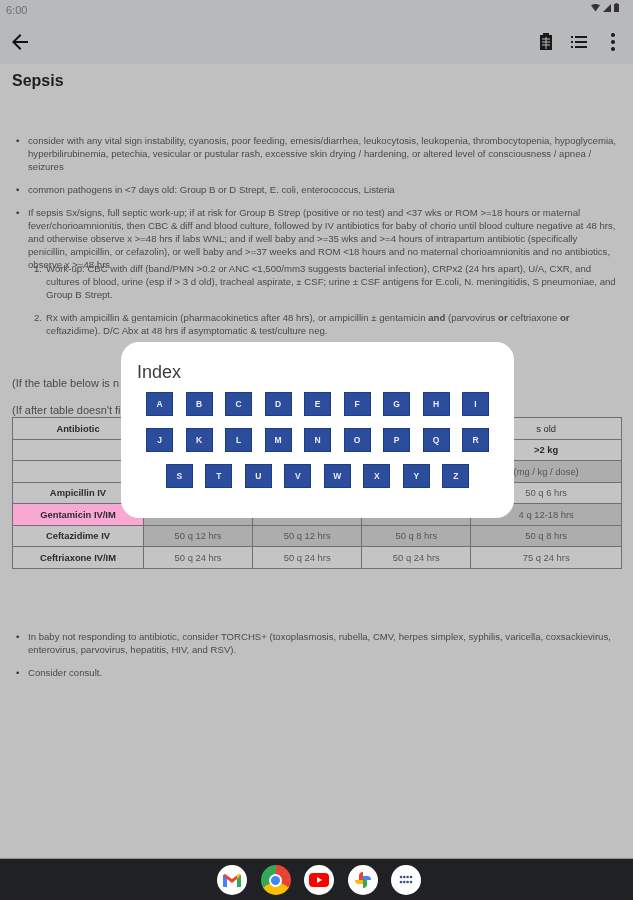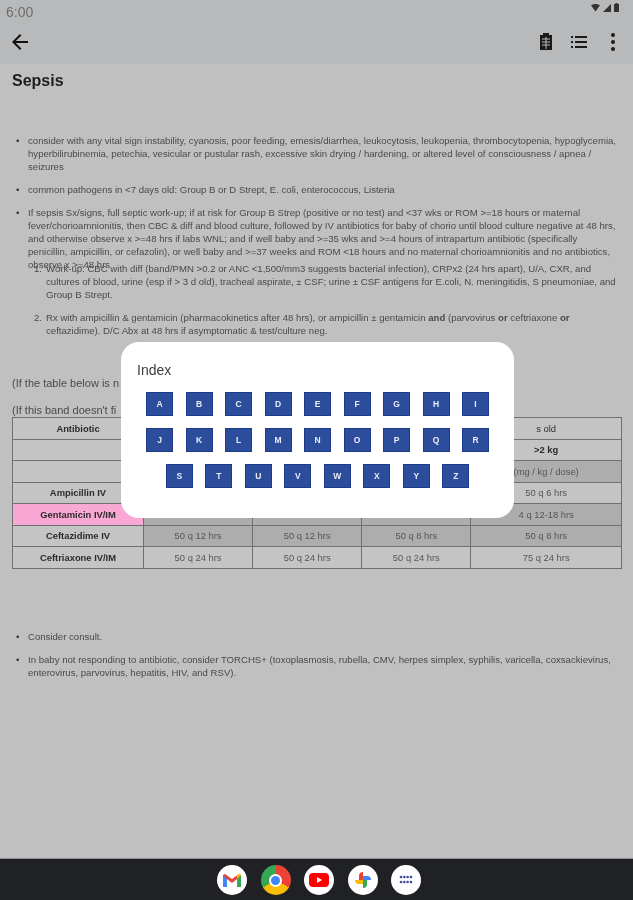--- a/index.html
+++ b/index.html
@@ -1,39 +1,39 @@
 <!DOCTYPE html>
 <html><head>
 <meta charset="utf-8">
 <style>
   * { box-sizing: border-box; margin: 0; padding: 0; }
   html, body { width: 633px; height: 900px; overflow: hidden; background: #bdbdbd; font-family: "Liberation Sans", sans-serif; }
   #screen { position: relative; width: 633px; height: 900px; background: #c0c0c0; }
-  .statusbar { position: absolute; left: 0; top: 0; width: 633px; height: 20px; background: #b8b9bb; color: #6d6d6d; font-size: 14px; }
+  .statusbar { position: absolute; left: 0; top: 0; width: 633px; height: 20px; background: #b8b9bb; color: #6d6d6d; font-size: 11px; }
   .statusbar .time { position: absolute; left: 6px; top: 4px; }
   .statusbar .icons { position: absolute; right: 14px; top: 3px; display: flex; gap: 3px; align-items: center; }
   .appbar { position: absolute; left: 0; top: 20px; width: 633px; height: 44px; background: #b8b9bb; }
   .appbar .back { position: absolute; left: 8px; top: 10px; width: 24px; height: 24px; }
   .appbar .act { position: absolute; top: 10px; width: 24px; height: 24px; }
   .content { position: absolute; left: 0; top: 64px; width: 633px; height: 794px; background: #c0c0c0; color: #4a4a4a; font-size: 9.6px; line-height: 13px; padding-left: 22px; }
   .title { position: absolute; left: 12px; top: 10px; font-size: 16px; font-weight: bold; color: #1e1e1e; }
   ul.bul { position: absolute; left: 14px; width: 605px; list-style: none; margin-top: 20px; }
   ul.bul li { position: relative; padding-left: 14px; margin-bottom: 10px; }
   ul.bul li::before { content: "•"; position: absolute; left: 2px; top: 0; color: #333; }
   ol.num { position: absolute; left: 34px; width: 585px; list-style: none; }
   ol.num li { position: relative; padding-left: 12px; margin-bottom: 10px; }
   ol.num li .n { position: absolute; left: 0; top: 0; }
   .note { position: absolute; left: 12px; font-size: 11px; color: #4a4a4a; }
   table.abx { position: absolute; left: 12px; top: 353px; width: 610px; border-collapse: collapse; font-size: 9.4px; color: #555; }
   table.abx td { border: 1.5px solid #707070; text-align: center; height: 21.5px; padding: 0; }
   table.abx td.drug { font-weight: bold; color: #2b2b2b; width: 131px; }
   table.abx tr.shade td { background: #adadad; }
   table.abx tr.lite td { background: #c4c4c4; }
   .overlay { position: absolute; left: 121px; top: 342px; width: 393px; height: 176px; background: #ffffff; border-radius: 18px; }
-  .overlay .dtitle { position: absolute; left: 16px; top: 20px; font-size: 14px; color: #3c3c3c; }
+  .overlay .dtitle { position: absolute; left: 16px; top: 20px; font-size: 18px; color: #3c3c3c; }
   .keys { position: absolute; left: 0; top: 50px; width: 393px; }
   .krow { display: flex; justify-content: center; gap: 12.5px; margin-bottom: 12px; }
   .key { width: 27px; height: 24px; background: #2c4c9c; border: 1px solid #1d3a88; color: #e8ecf6; font-size: 8.5px; font-weight: bold; display: flex; align-items: center; justify-content: center; cursor: pointer; }
   .navbar { position: absolute; left: 0; top: 858px; width: 633px; height: 42px; background: #202124; border-top: 1px solid #8f8f8f; }
   .dock { position: absolute; left: 217px; top: 6px; display: flex; gap: 13.5px; }
   .dock .app { width: 30px; height: 30px; border-radius: 50%; background: #fff; display: flex; align-items: center; justify-content: center; }
 </style>
 </head>
 <body>
 
@@ -82,21 +82,21 @@
       <li>common pathogens in &lt;7 days old: Group B or D Strept, E. coli, enterococcus, Listeria</li>
       <li>If sepsis Sx/signs, full septic work-up; if at risk for Group B Strep (positive or no test) and &lt;37 wks or ROM &gt;=18 hours or maternal fever/chorioamnionitis, then CBC &amp; diff and blood culture, followed by IV antibiotics for baby of chorio until blood culture negative at 48 hrs, and otherwise observe x &gt;=48 hrs if labs WNL; and if well baby and &gt;=35 wks and &gt;=4 hours of intrapartum antibiotic (specifically penicillin, ampicillin, or cefazolin), or well baby and &gt;=37 weeks and ROM &lt;18 hours and no maternal chorioamnionitis and no antibiotics, observe x &gt;=48 hrs</li>
     </ul>
 
     <ol class="num" style="top:198px">
       <li><span class="n">1.</span><span>Work-up: CBC with diff (band/PMN &gt;0.2 or ANC &lt;1,500/mm3 suggests bacterial infection), CRPx2 (24 hrs apart), U/A, CXR, and cultures of blood, urine (esp if &gt; 3 d old), tracheal aspirate, ± CSF; urine ± CSF antigens for E.coli, N. meningitidis, S pneumoniae, and Group B Strept.</span></li>
       <li><span class="n">2.</span><span>Rx with ampicillin &amp; gentamicin (pharmacokinetics after 48 hrs), or ampicillin ± gentamicin </span><b>and</b><span> (parvovirus </span><b>or</b><span> ceftriaxone </span><b>or</b><span> ceftazidime). D/C Abx at 48 hrs if asymptomatic &amp; test/culture neg.</span></li>
     </ol>
 
     <div class="note" style="top:313px">(If the table below is n</div>
-    <div class="note" style="top:340px">(If this band doesn't fi</div>
+    <div class="note" style="top:340px">(If after table doesn't fi</div>
 
     <table class="abx">
       <tbody>
           <tr class="lite">
         <td class="drug">Antibiotic</td>
         <td></td>
         <td></td>
         <td></td>
         <td style="font-weight:normal;color:#2b2b2b">s old</td>
       </tr>
@@ -139,22 +139,22 @@
         <td class="drug">Ceftriaxone IV/IM</td>
         <td>50 q 24 hrs</td>
         <td>50 q 24 hrs</td>
         <td>50 q 24 hrs</td>
         <td>75 q 24 hrs</td>
       </tr>
     </tbody>
       </table>
 
     <ul class="bul" style="top:546px">
+      <li>In baby not responding to antibiotic, consider TORCHS+ (toxoplasmosis, rubella, CMV, herpes simplex, syphilis, varicella, coxsackievirus, enterovirus, parvovirus, hepatitis, HIV, and RSV).</li>
       <li>Consider consult.</li>
-      <li>In baby not responding to antibiotic, consider TORCHS+ (toxoplasmosis, rubella, CMV, herpes simplex, syphilis, varicella, coxsackievirus, enterovirus, parvovirus, hepatitis, HIV, and RSV).</li>
     </ul>
   </div>
 
   <div class="overlay">
     <div class="dtitle">Index</div>
     <div class="keys" id="keys">
         <div class="krow">
           <div class="key">A</div>
           <div class="key">B</div>
           <div class="key">C</div>

